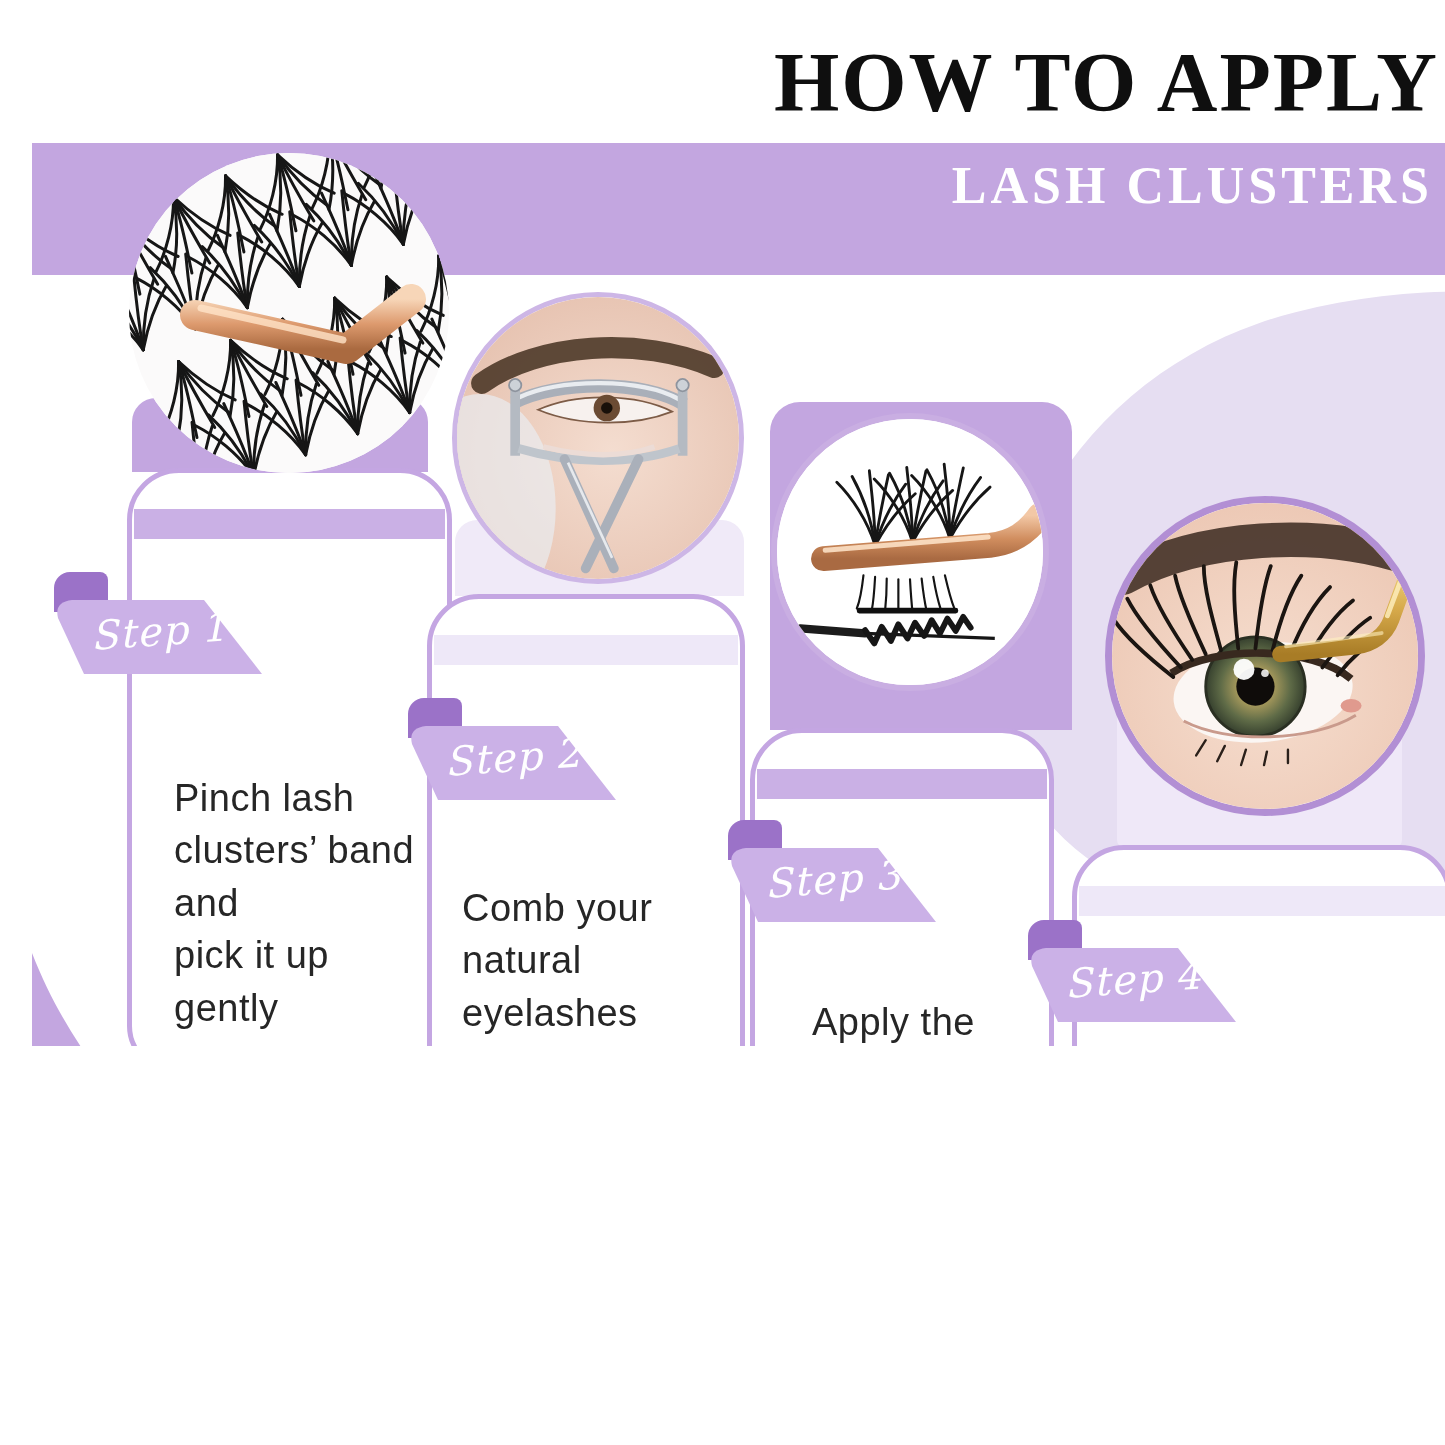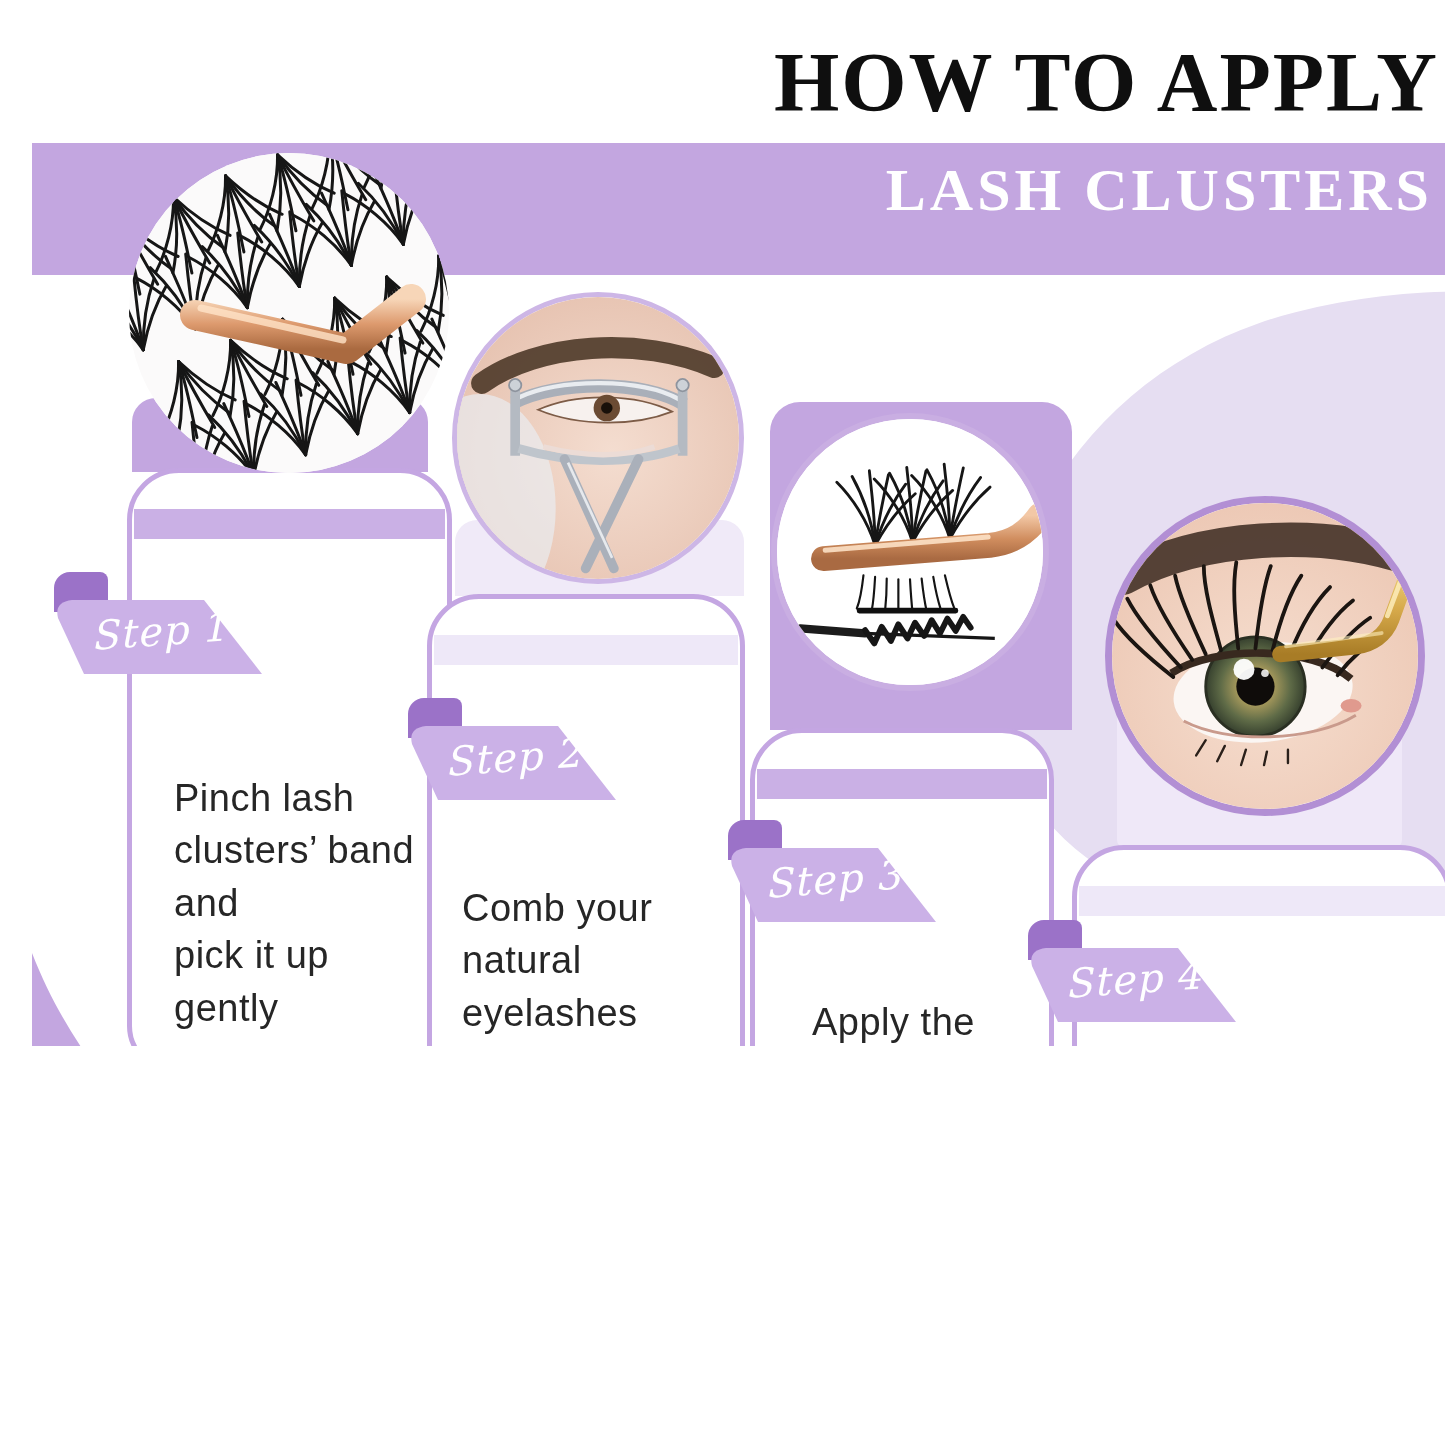--- a/index.html
+++ b/index.html
@@ -10,21 +10,21 @@
   }
   
   .band{position:absolute;left:0;top:143px;width:100%;height:132px;background:#c3a6e0;z-index:2;}
   .blob{position:absolute;left:955px;top:295px;width:830px;height:615px;background:#e6def2;
         border-radius:46% 54% 52% 48% / 58% 46% 54% 42%;transform:rotate(-14deg);z-index:1;}
   .wave{position:absolute;left:0;top:925px;width:1445px;height:520px;z-index:2;}
   
   .title-top{position:absolute;right:38px;top:34px;z-index:3;color:#0f0f0f;
     font-family:"Liberation Serif",serif;font-weight:bold;font-size:84px;letter-spacing:2px;white-space:nowrap;}
   .title-band{position:absolute;right:44px;top:156px;z-index:3;color:#ffffff;
-    font-family:"Liberation Serif",serif;font-weight:bold;font-size:60px;letter-spacing:4px;white-space:nowrap;}
+    font-family:"Liberation Serif",serif;font-weight:bold;font-size:52px;letter-spacing:4px;white-space:nowrap;}
   
   .ped{position:absolute;z-index:3;}
   .ped1{left:100px;top:398px;width:296px;height:74px;background:#c3a6e0;border-radius:24px 24px 0 0;}
   .ped2{left:423px;top:520px;width:289px;height:76px;background:#f0eaf8;border-radius:22px 22px 0 0;}
   .ped3{left:738px;top:402px;width:302px;height:328px;background:#c3a6e0;border-radius:30px 30px 0 0;}
   .ped4{left:1085px;top:700px;width:285px;height:148px;background:#efe8f8;border-radius:8px;}
   
   .card{position:absolute;background:#ffffff;border:5px solid #c4a6e2;z-index:4;
         border-radius:52px 52px 46px 46px;box-sizing:border-box;}
   .card .stripe{position:absolute;left:2px;right:2px;top:36px;height:30px;}

